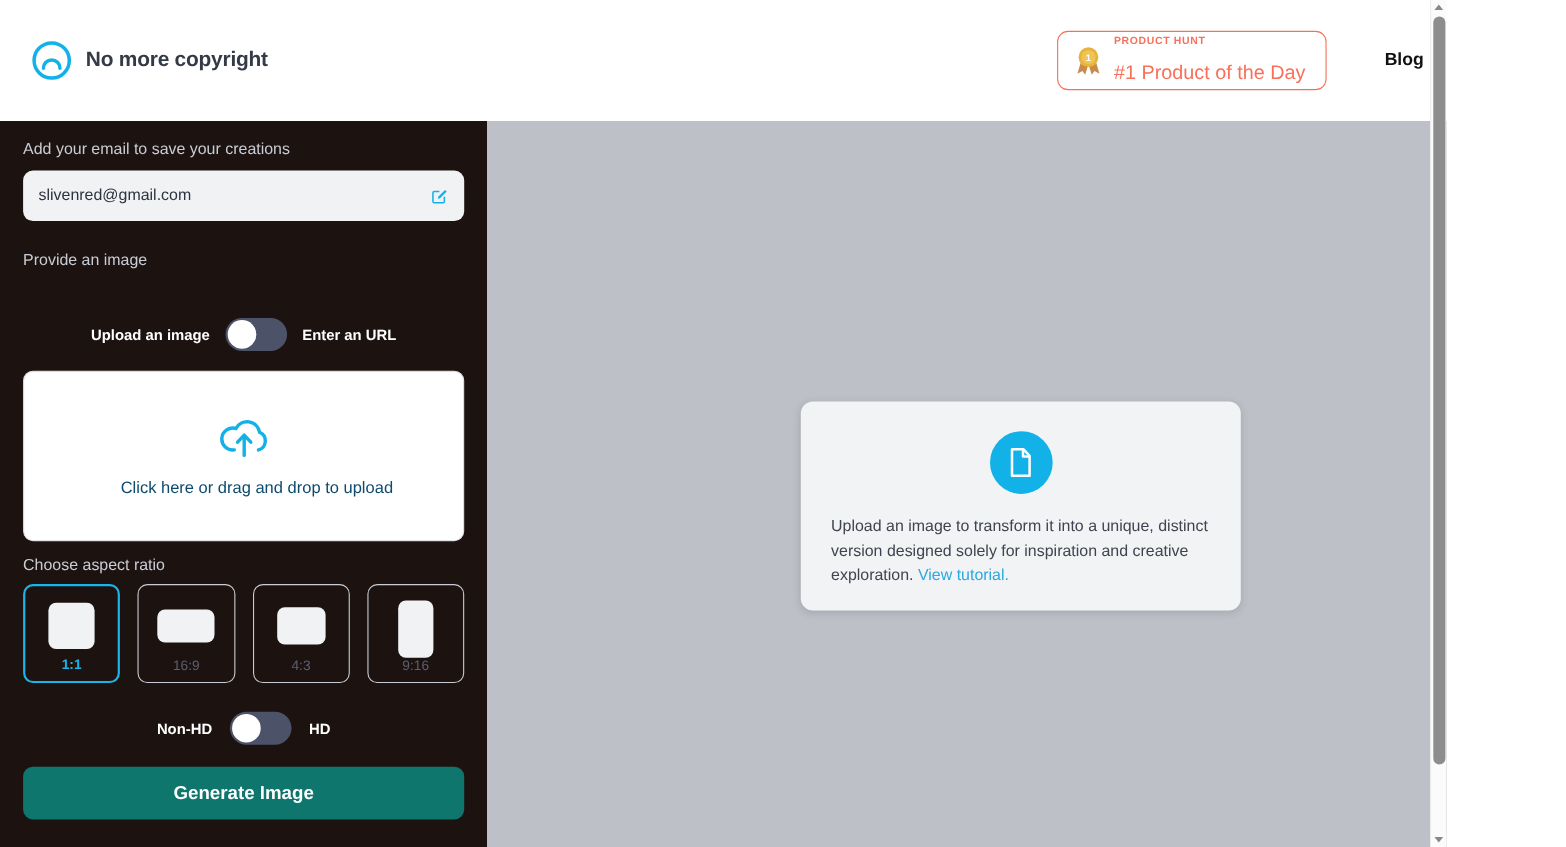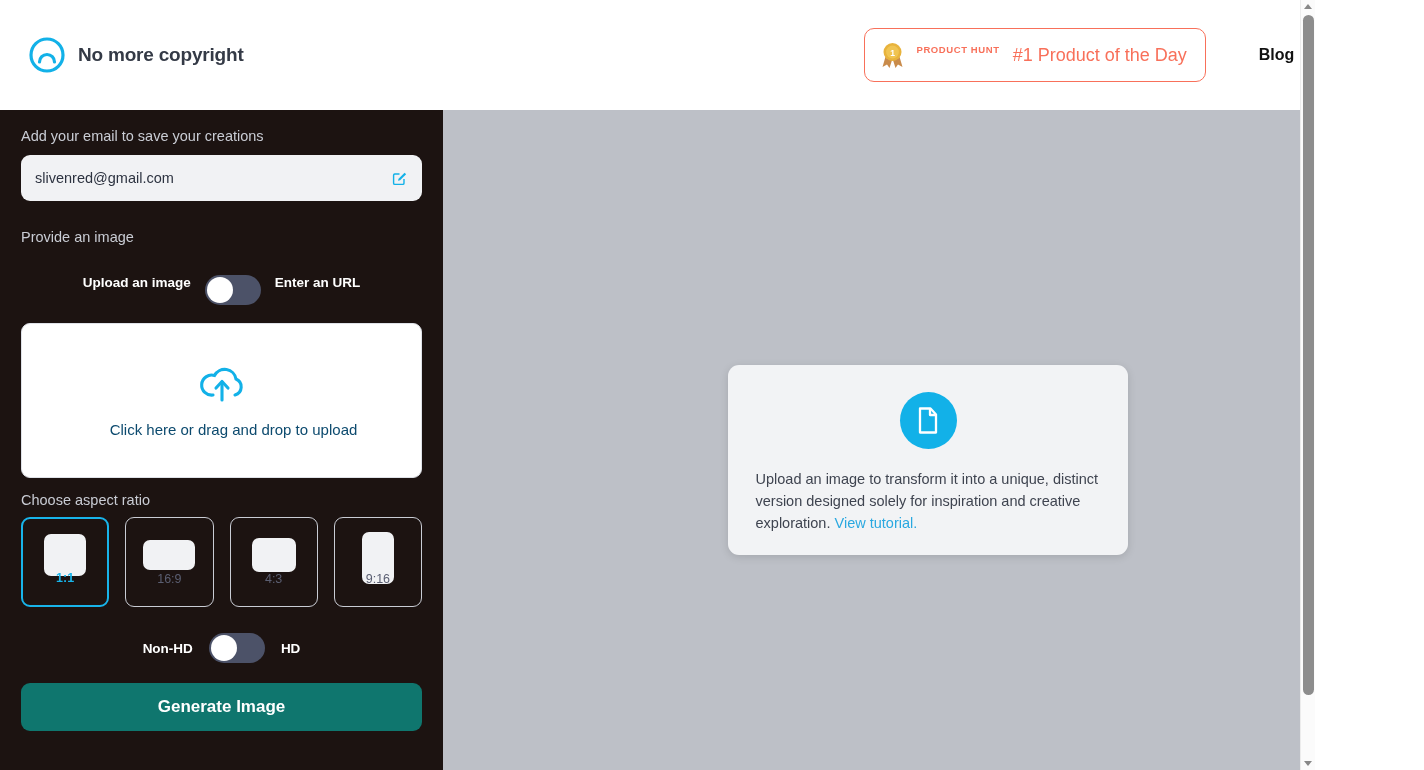--- a/index.html
+++ b/index.html
@@ -59,21 +59,21 @@
     align-items: center;
     gap: 10px;
     border: 1.6px solid #f8705a;
     border-radius: 10px;
     padding: 9px 18px 9px 14px;
     height: 54px;
     background: #ffffff;
     box-sizing: border-box;
   }
   .ph-medal { width: 27px; height: 29px; flex: none; }
-  .ph-text { display: flex; flex-direction: row; justify-content: space-between; gap: 13px; }
+  .ph-text { display: flex; flex-direction: column; justify-content: space-between; gap: 13px; }
   .ph-kicker {
     font-size: 9.5px;
     font-weight: bold;
     letter-spacing: 0.6px;
     color: #f8705a;
     line-height: 1.1;
   }
   .ph-main {
     font-size: 18px;
     font-weight: normal;
@@ -125,24 +125,24 @@
   .edit-icon { width: 17px; height: 17px; flex: none; cursor: pointer; }
 
   .label-provide {
     color: #c9ccd4;
     font-size: 14.5px;
     margin-top: 28px;
   }
 
   .toggle-row {
     display: flex;
-    align-items: flex-start;
+    align-items: center;
     justify-content: center;
     gap: 14px;
-    margin-top: 30px;
+    margin-top: 44px;
   }
   .toggle-text {
     color: #ffffff;
     font-size: 13.5px;
     font-weight: bold;
     white-space: nowrap;
   }
   .switch {
     width: 56px;
     height: 30px;
@@ -195,21 +195,21 @@
     display: flex;
     align-items: center;
     justify-content: center;
     cursor: pointer;
     background: transparent;
   }
   .ratio-card.selected { border-color: #18b4ea; border-width: 2px; }
   .ratio-shape { background: #f1f2f4; border-radius: 7px; }
   .ratio-label {
     position: absolute;
-    bottom: 20px;
+    bottom: 8px;
     left: 0; right: 0;
     text-align: center;
     font-size: 12.5px;
     color: #5b5f72;
   }
   .ratio-card.selected .ratio-label { color: #18b4ea; font-weight: bold; }
 
   .hd-row {
     display: flex;
     align-items: center;

